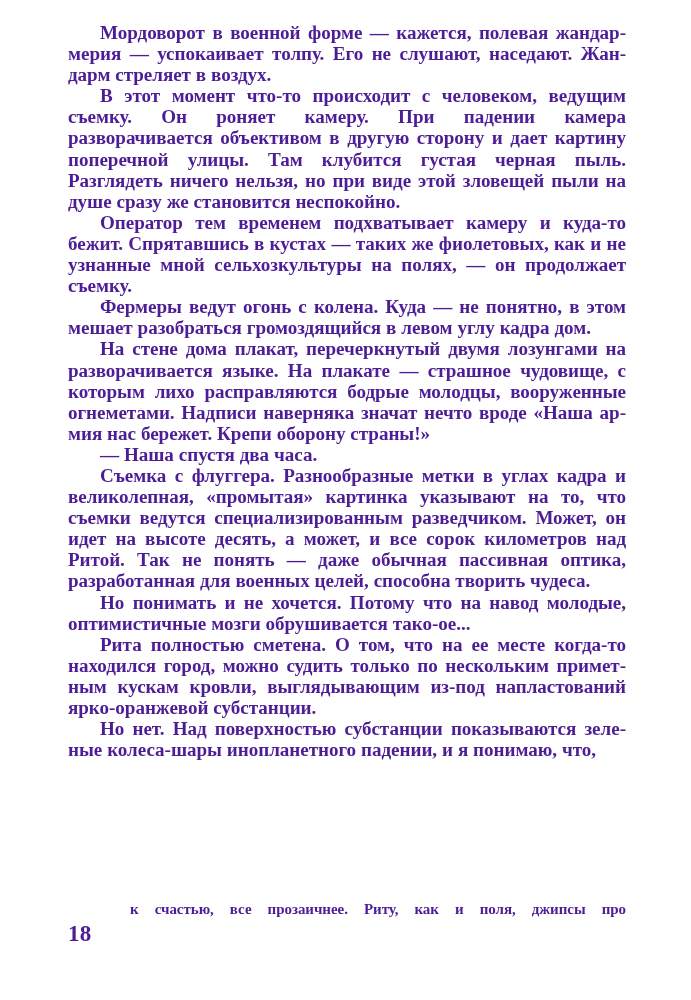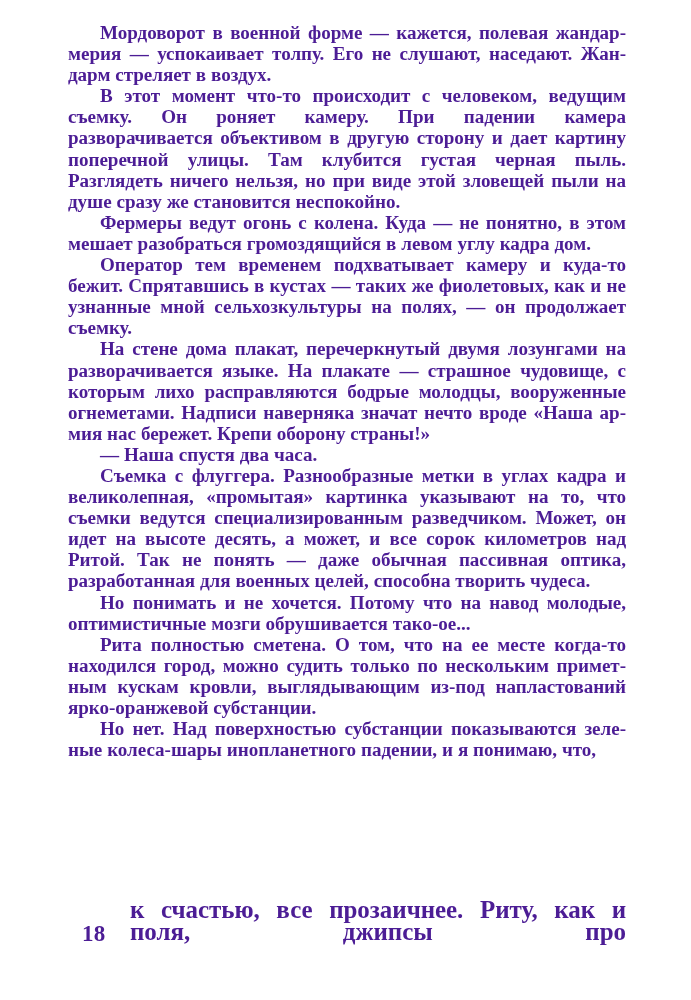--- a/index.html
+++ b/index.html
@@ -54,51 +54,51 @@
   #tail-block {
     position: absolute;
     left: 130px;
     top: 899px;
     width: 496px;
   }
   #tail-block p {
     margin: 0;
     text-align: justify;
     text-indent: 0;
-    font-size: 25px;
+    font-size: 15px;
     line-height: 21.6px;
     font-weight: 700;
     letter-spacing: -0.05px;
   }
   #tail-block p.tail-line {
     
     text-align-last: justify;
   }
 
   #folio {
     position: absolute;
-    left: 82px;
+    left: 68px;
     top: 922px;
     font-size: 23px;
     line-height: 23px;
     font-weight: 700;
     letter-spacing: 0.3px;
     font-family: "Liberation Serif", "DejaVu Serif", serif;
   }
 </style>
 </head>
 <body>
 
 <div id="page" style="background: rgb(253, 253, 253); color: #4c1d95;">
 
   <div id="text-column">
     <p class="para">Мордоворот в военной форме — кажется, полевая жандар­мерия — успокаивает толпу. Его не слушают, наседают. Жан­дарм стреляет в воздух.</p>
     <p class="para">В этот момент что-то происходит с человеком, ведущим съем­ку. Он роняет камеру. При падении камера разворачивается объективом в другую сторону и дает картину поперечной улицы. Там клубится густая черная пыль. Разглядеть ничего нельзя, но при виде этой зловещей пыли на душе сразу же становится не­спокойно.</p>
+    <p class="para">Оператор тем временем подхватывает камеру и куда-то бежит. Спрятавшись в кустах — таких же фиолетовых, как и не узнанные мной сельхозкультуры на полях, — он продол­жает съемку.</p>
     <p class="para">Фермеры ведут огонь с колена. Куда — не понятно, в этом мешает разобраться громоздящийся в левом углу кадра дом.</p>
-    <p class="para">Оператор тем временем подхватывает камеру и куда-то бежит. Спрятавшись в кустах — таких же фиолетовых, как и не узнанные мной сельхозкультуры на полях, — он продол­жает съемку.</p>
     <p class="para">На стене дома плакат, перечеркнутый двумя лозунгами на разворачивается языке. На плакате — страшное чудовище, с которым лихо расправляются бодрые молодцы, вооруженные огнеметами. Надписи наверняка значат нечто вроде «Наша ар­мия нас бережет. Крепи оборону страны!»</p>
     <p class="para">— Наша спустя два часа.</p>
     <p class="para">Съемка с флуггера. Разнообразные метки в углах кадра и великолепная, «промытая» картинка указывают на то, что съем­ки ведутся специализированным разведчиком. Может, он идет на высоте десять, а может, и все сорок километров над Ритой. Так не понять — даже обычная пассивная оптика, разработан­ная для военных целей, способна творить чудеса.</p>
     <p class="para">Но понимать и не хочется. Потому что на навод молодые, оптимистичные мозги обрушивается тако-ое...</p>
     <p class="para">Рита полностью сметена. О том, что на ее месте когда-то находился город, можно судить только по нескольким примет­ным кускам кровли, выглядывающим из-под напластований ярко-оранжевой субстанции.</p>
     <p class="para">Но нет. Над поверхностью субстанции показываются зеле­ные колеса-шары инопланетного падении, и я понимаю, что,</p>
   </div>
 
   <div id="tail-block">
     <p class="tail-line">к счастью, все прозаичнее. Риту, как и поля, джипсы про­</p>

